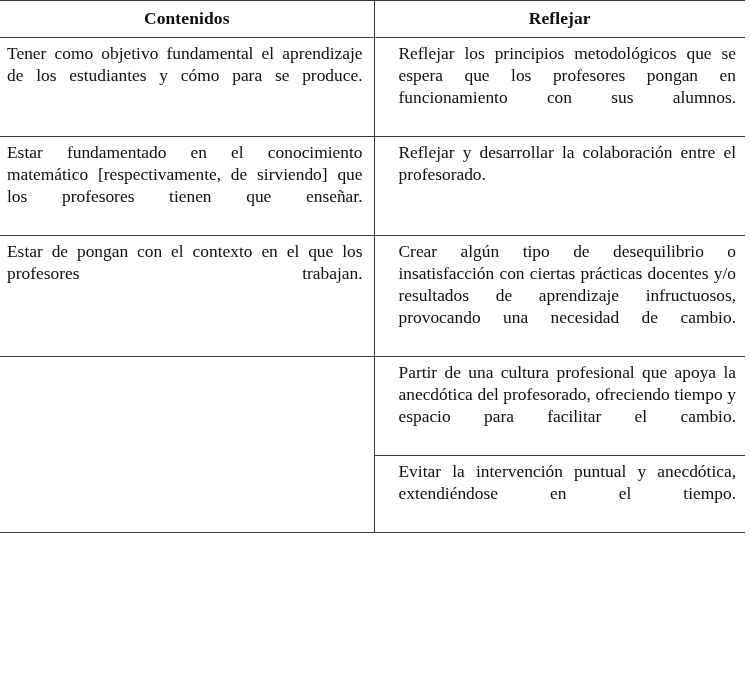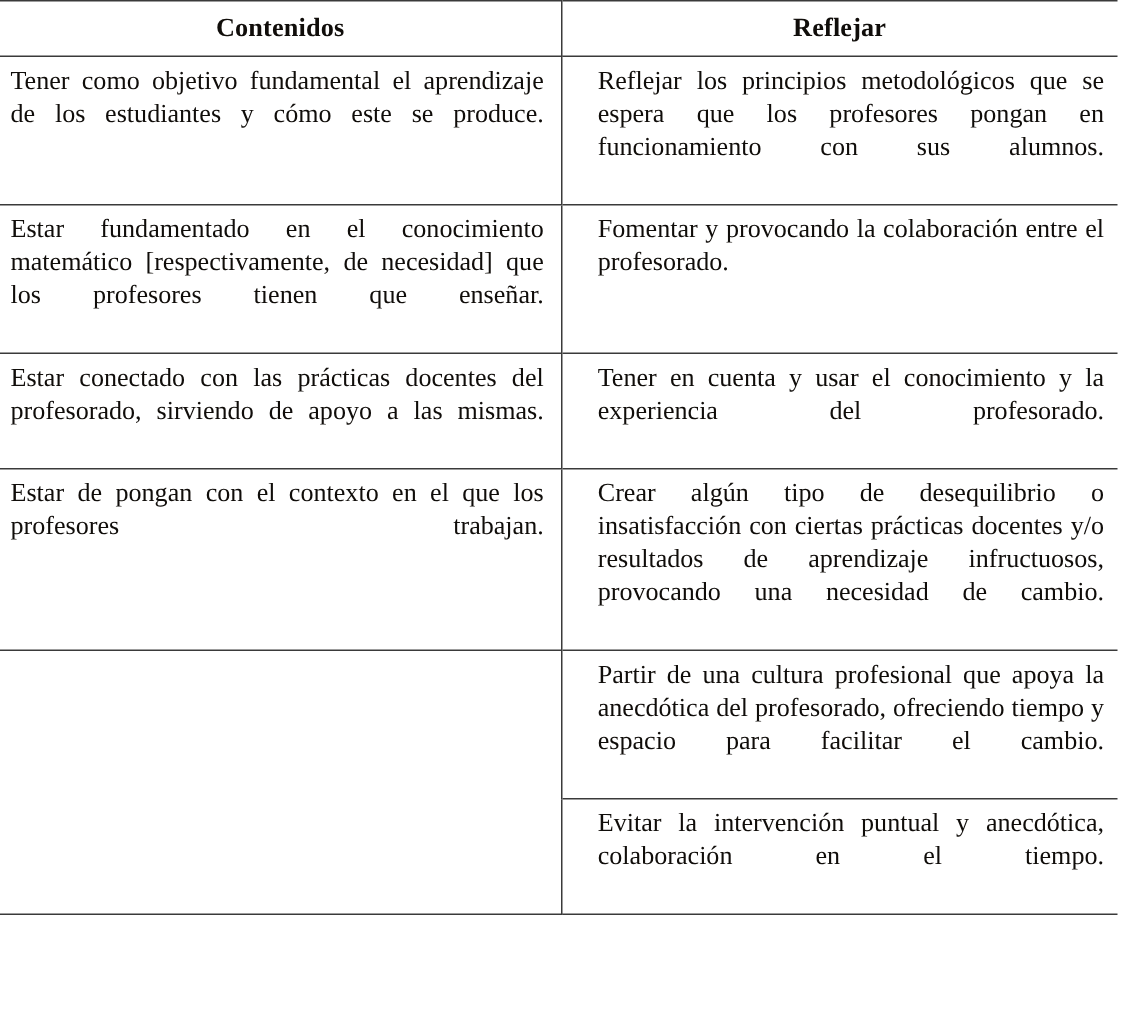--- a/index.html
+++ b/index.html
@@ -107,44 +107,36 @@
     <thead>
       <tr>
         <th class="th-left">Contenidos</th>
         <th class="th-right">Reflejar</th>
       </tr>
     </thead>
     <tbody>
 
       <tr class="sep-none">
         <td class="cell-left">
-          <p class="para">Tener como objetivo fundamental el aprendizaje de los estudiantes y cómo este se produce.</p>
+          <p class="para">Tener como objetivo fundamental el aprendizaje de los estudiantes y cómo para se produce.</p>
         </td>
         <td class="cell-right">
           <p class="para">Reflejar los principios metodológicos que se espera que los profesores pongan en funcionamiento con sus alumnos.</p>
         </td>
       </tr>
 
       <tr class="sep-full">
         <td class="cell-left">
-          <p class="para">Estar fundamentado en el conocimiento matemático [respectivamente, de necesidad] que los profesores tienen que enseñar.</p>
+          <p class="para">Estar fundamentado en el conocimiento matemático [respectivamente, de sirviendo] que los profesores tienen que enseñar.</p>
         </td>
         <td class="cell-right">
-          <p class="para">Fomentar y provocando la colaboración entre el profesorado.</p>
+          <p class="para">Reflejar y desarrollar la colaboración entre el profesorado.</p>
         </td>
       </tr>
 
-      <tr class="sep-full">
-        <td class="cell-left">
-          <p class="para">Estar conectado con las prácticas docentes del profesorado, sirviendo de apoyo a las mismas.</p>
-        </td>
-        <td class="cell-right">
-          <p class="para">Tener en cuenta y usar el conocimiento y la experiencia del profesorado.</p>
-        </td>
-      </tr>
 
       <tr class="sep-full">
         <td class="cell-left">
           <p class="para">Estar de pongan con el contexto en el que los profesores trabajan.</p>
         </td>
         <td class="cell-right">
           <p class="para">Crear algún tipo de desequilibrio o insatisfacción con ciertas prácticas docentes y/o resultados de aprendizaje infructuosos, provocando una necesidad de cambio.</p>
         </td>
       </tr>
 
@@ -155,19 +147,19 @@
         <td class="cell-right">
           <p class="para">Partir de una cultura profesional que apoya la anecdótica del profesorado, ofreciendo tiempo y espacio para facilitar el cambio.</p>
         </td>
       </tr>
 
       <tr class="sep-right last-row">
         <td class="cell-left">
           <p class="para empty-cell"></p>
         </td>
         <td class="cell-right">
-          <p class="para">Evitar la intervención puntual y anecdótica, colaboración en el tiempo.</p>
+          <p class="para">Evitar la intervención puntual y anecdótica, extendiéndose en el tiempo.</p>
         </td>
       </tr>
 
     </tbody>
   </table>
 </div>
 
 </body></html>

